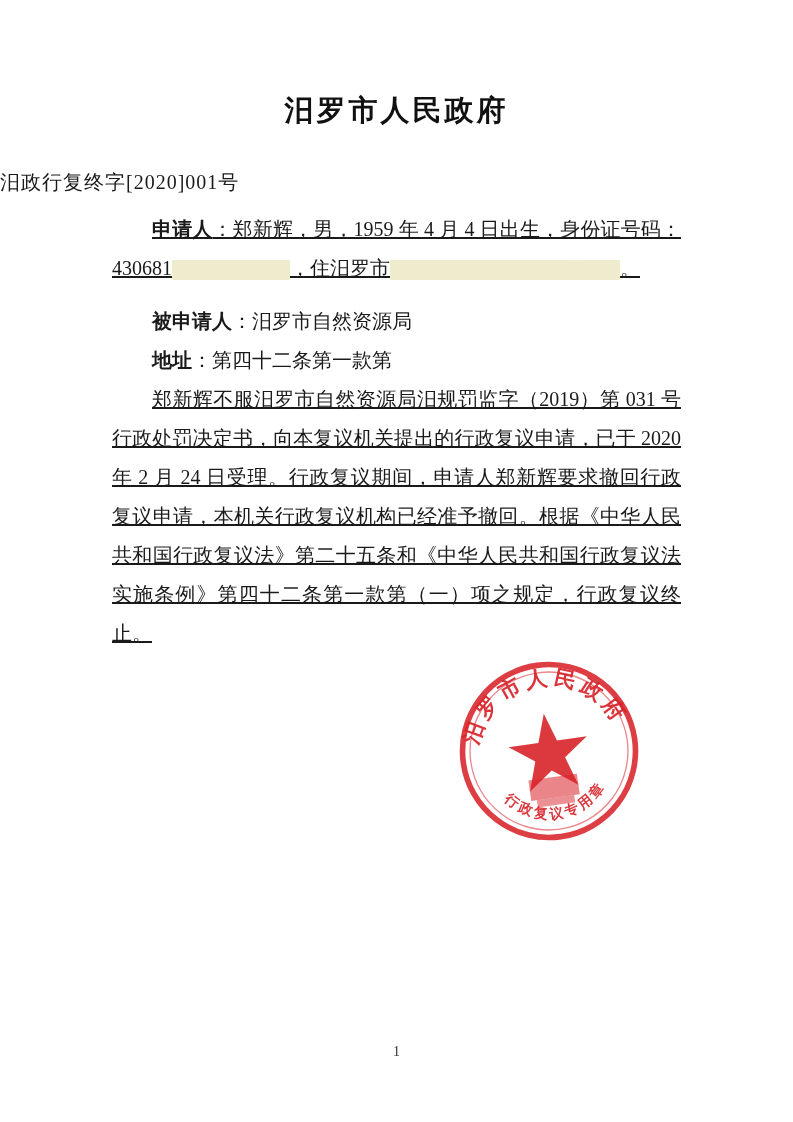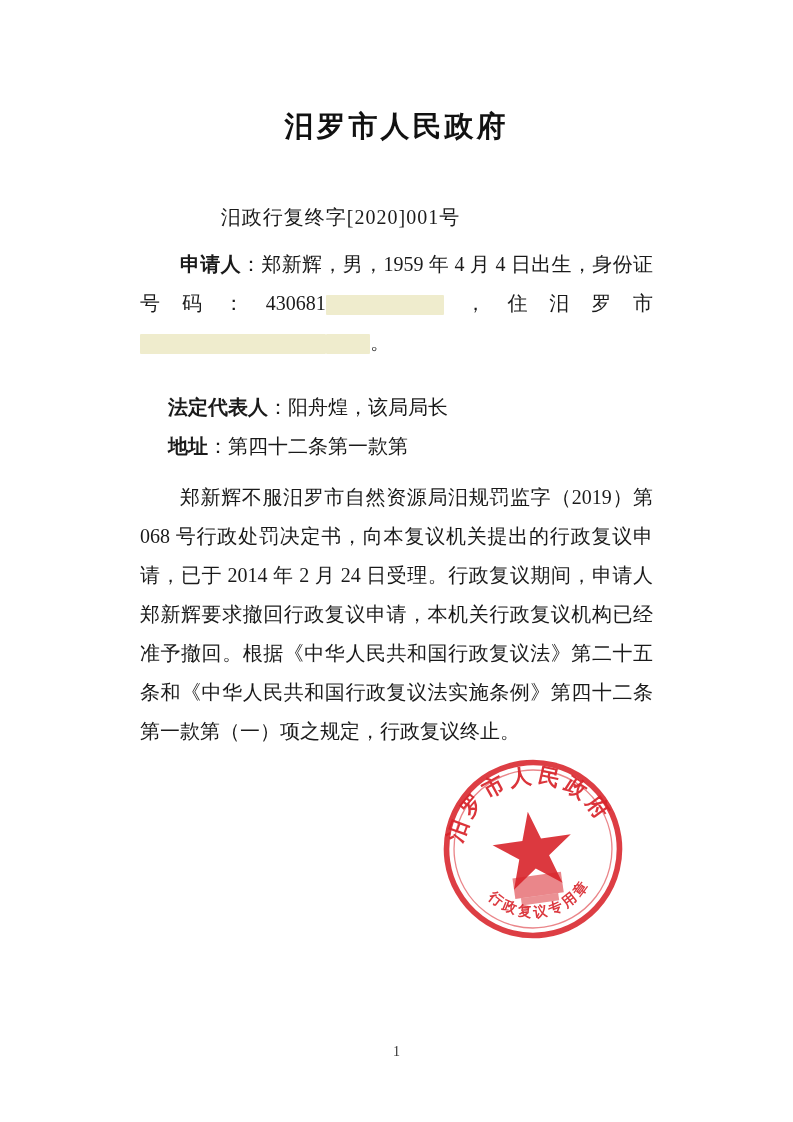--- a/index.html
+++ b/index.html
@@ -11,57 +11,58 @@
     height: 1122px;
     background: #ffffff;
     font-family: "Liberation Serif", "DejaVu Serif", serif;
     color: #1a1a1a;
     position: relative;
     overflow: hidden;
   }
   .page {
     position: absolute;
     inset: 0;
-    padding: 16px;
+    padding: 0;
   }
 
   
   .title-block {
     margin-top: 88px;
     text-align: center;
   }
   .title-line {
     font-size: 29px;
     font-weight: bold;
     letter-spacing: 3px;
     line-height: 1.55;
     color: #111;
   }
 
   
   .doc-number {
-    margin-top: 55px;
+    margin-top: 36px;
     padding-right: 112px;
-    text-align: center;
+    text-align: left;
     font-size: 20px;
     letter-spacing: 1px;
   }
 
   
   .body-block {
     margin-top: 14px;
     padding-left: 112px;
     padding-right: 112px;
     font-size: 20px;
     line-height: 1.95;
     text-align: justify;
   }
   .para {
     text-indent: 2em;
-    margin: 12px;
+    margin: 0;
+    text-decoration: underline;
   }
   .label-bold {
     font-weight: bold;
   }
   .redact {
     display: inline-block;
     background: #efeccd;
     vertical-align: middle;
     height: 20px;
     border-radius: 1px;
@@ -118,26 +119,26 @@
   </div>
 
   <div class="doc-number">汨政行复终字[2020]001号</div>
 
   <div class="body-block">
 
     <p class="para"><span class="label-bold">申请人</span><span>：郑新辉，男，1959 年 4 月 4 日出生，身份证号码：430681</span><span class="redact r1"></span><span>，住汨罗市</span><span class="redact r2"></span><span class="redact r3"></span><span>。</span></p>
 
     <div class="gap-line"></div>
 
+    <p class="info-line"><span class="label-bold">被申请人</span><span>：汨罗市自然资源局</span></p>
 
-    <p class="info-line"><span class="label-bold">法定代表人</span><span>：阳舟煌，该局局长</span></p>
 
     <p class="info-line"><span class="label-bold">地址</span><span>：第四十二条第一款第</span></p>
 
-    <p class="para">郑新辉不服汨罗市自然资源局汨规罚监字（2019）第 068 号行政处罚决定书，向本复议机关提出的行政复议申请，已于 2014 年 2 月 24 日受理。行政复议期间，申请人郑新辉要求撤回行政复议申请，本机关行政复议机构已经准予撤回。根据《中华人民共和国行政复议法》第二十五条和《中华人民共和国行政复议法实施条例》第四十二条第一款第（一）项之规定，行政复议终止。</p>
+    <p class="para">郑新辉不服汨罗市自然资源局汨规罚监字（2019）第 031 号行政处罚决定书，向本复议机关提出的行政复议申请，已于 2020 年 2 月 24 日受理。行政复议期间，申请人郑新辉要求撤回行政复议申请，本机关行政复议机构已经准予撤回。根据《中华人民共和国行政复议法》第二十五条和《中华人民共和国行政复议法实施条例》第四十二条第一款第（一）项之规定，行政复议终止。</p>
 
   </div>
 
   <div class="sign-block">
     <svg class="seal" viewBox="0 0 200 200">
       <g transform="rotate(-8 100 100)">
         <circle cx="100" cy="100" r="92" fill="none" stroke="#d8232a" stroke-width="6" opacity="0.88"></circle>
         <circle cx="100" cy="100" r="84" fill="none" stroke="#d8232a" stroke-width="1.4" opacity="0.55"></circle>
 
         <polygon points="100,60 110,90 142,90 116,109 126,140 100,121 74,140 84,109 58,90 90,90" fill="#d8232a" opacity="0.9"></polygon>

